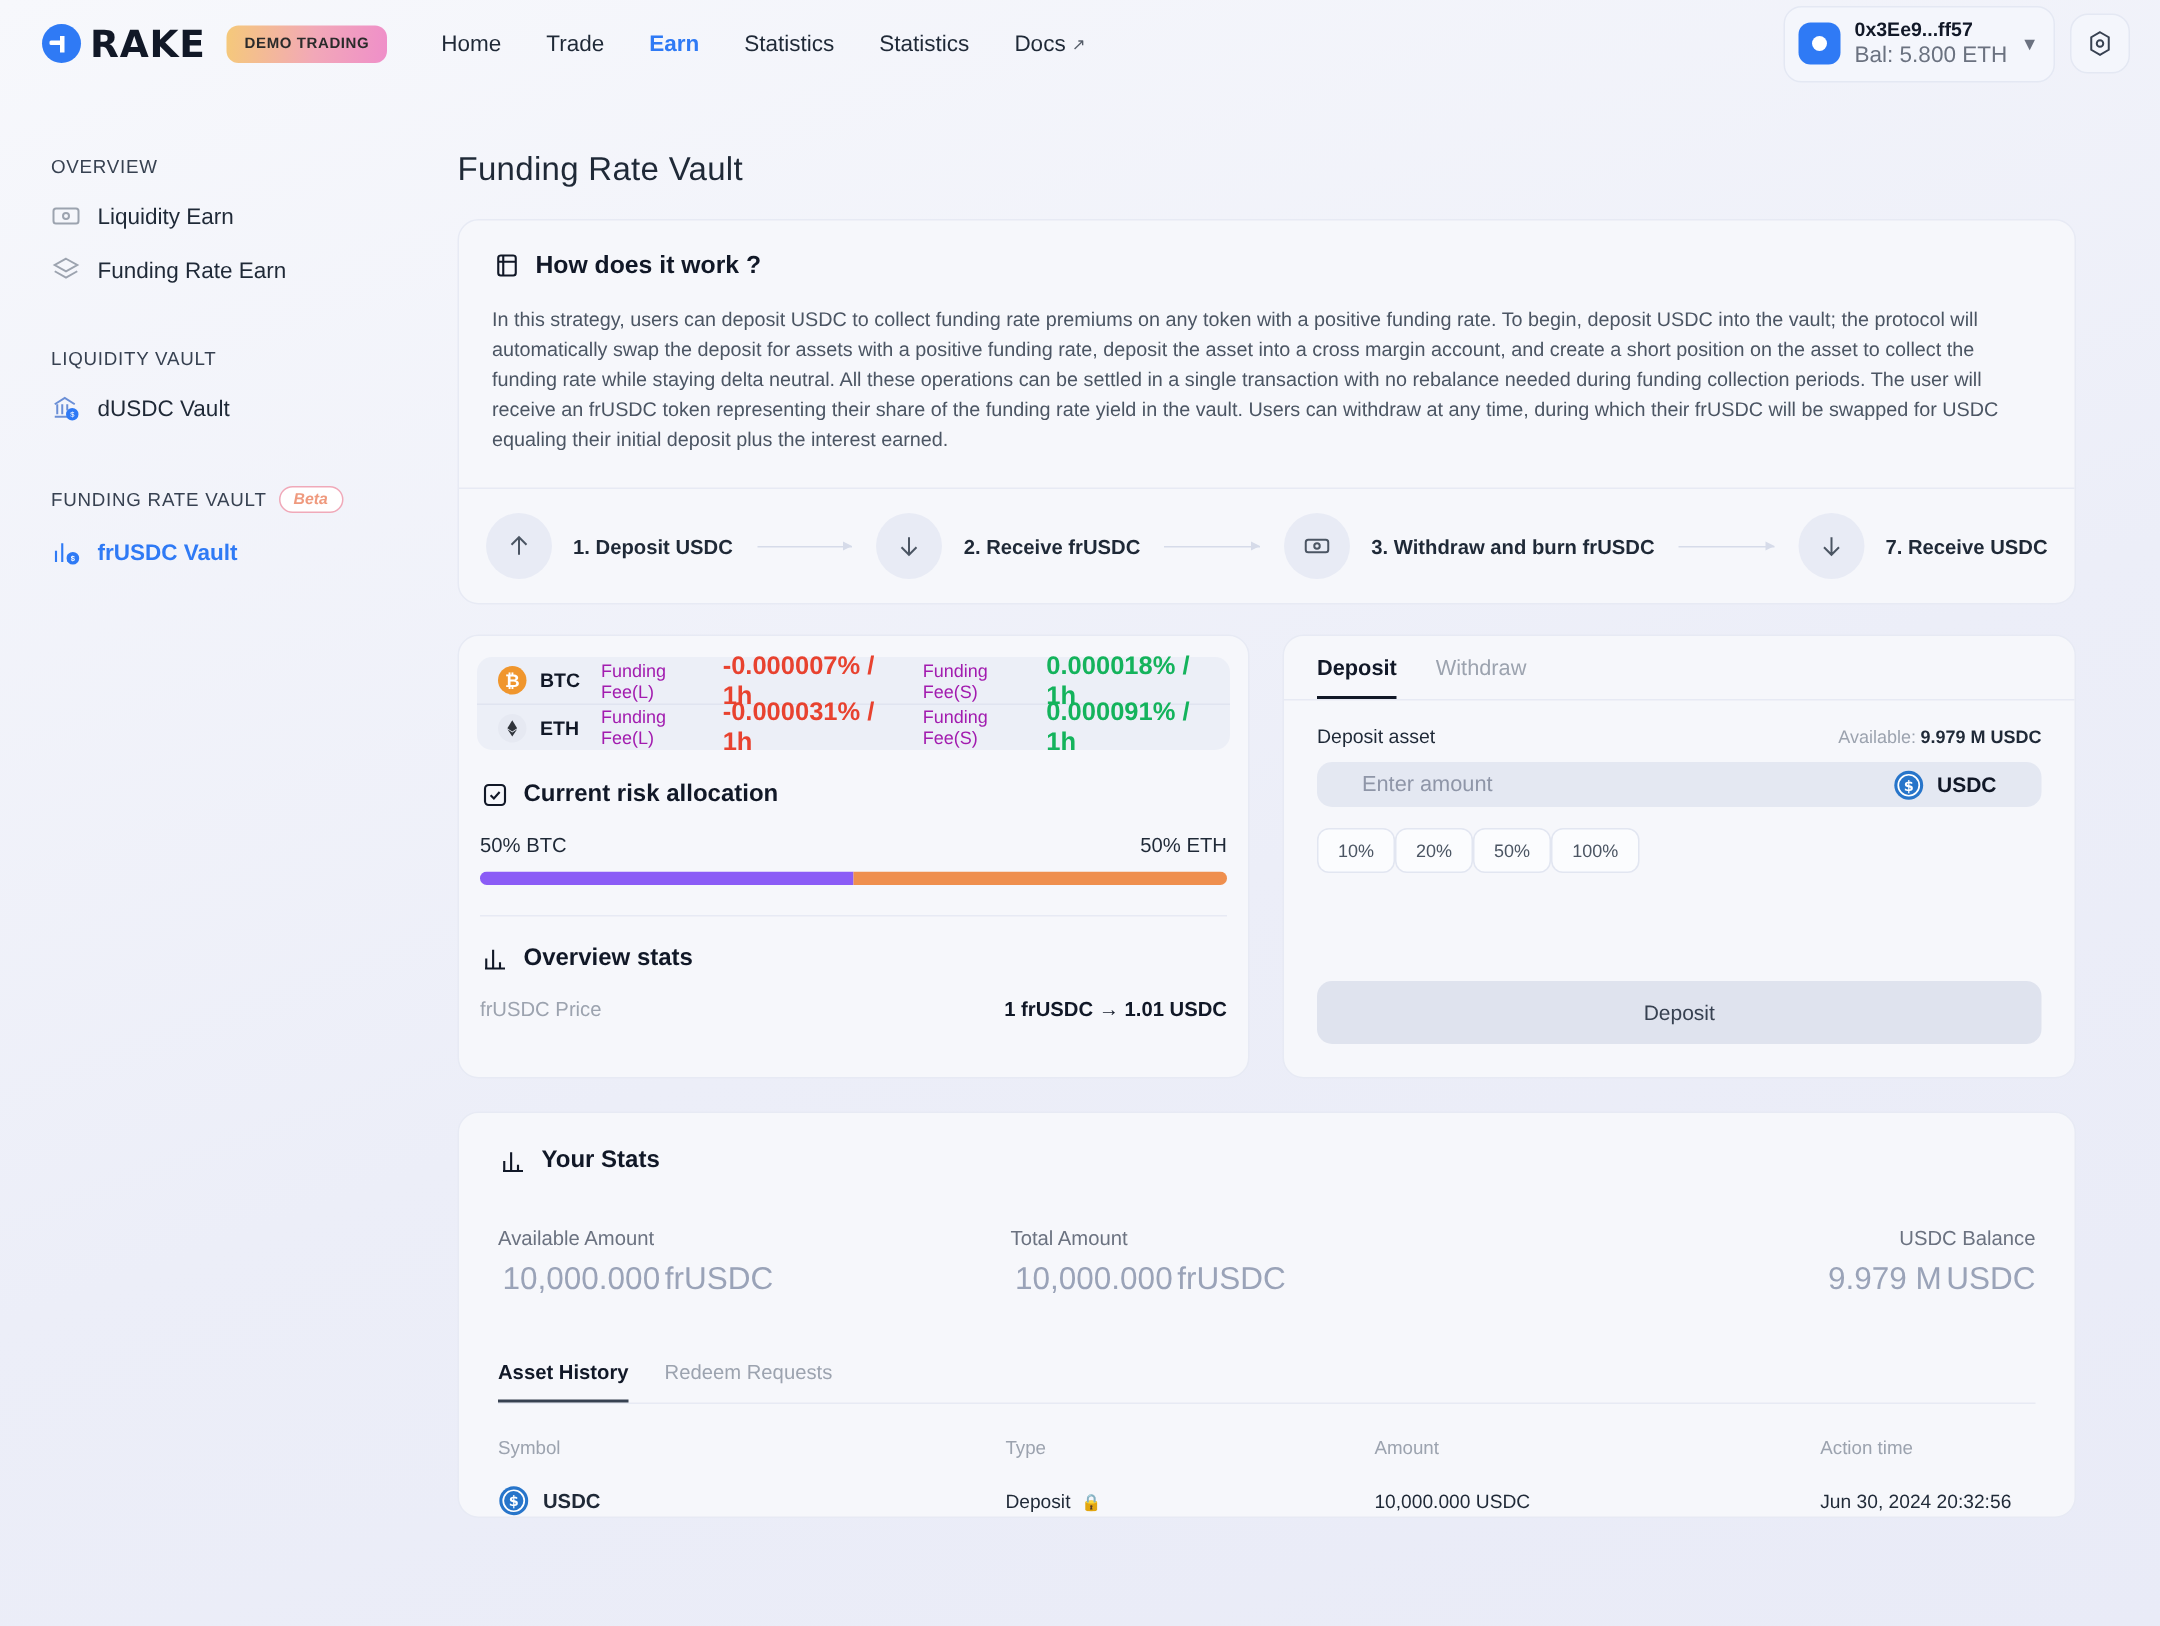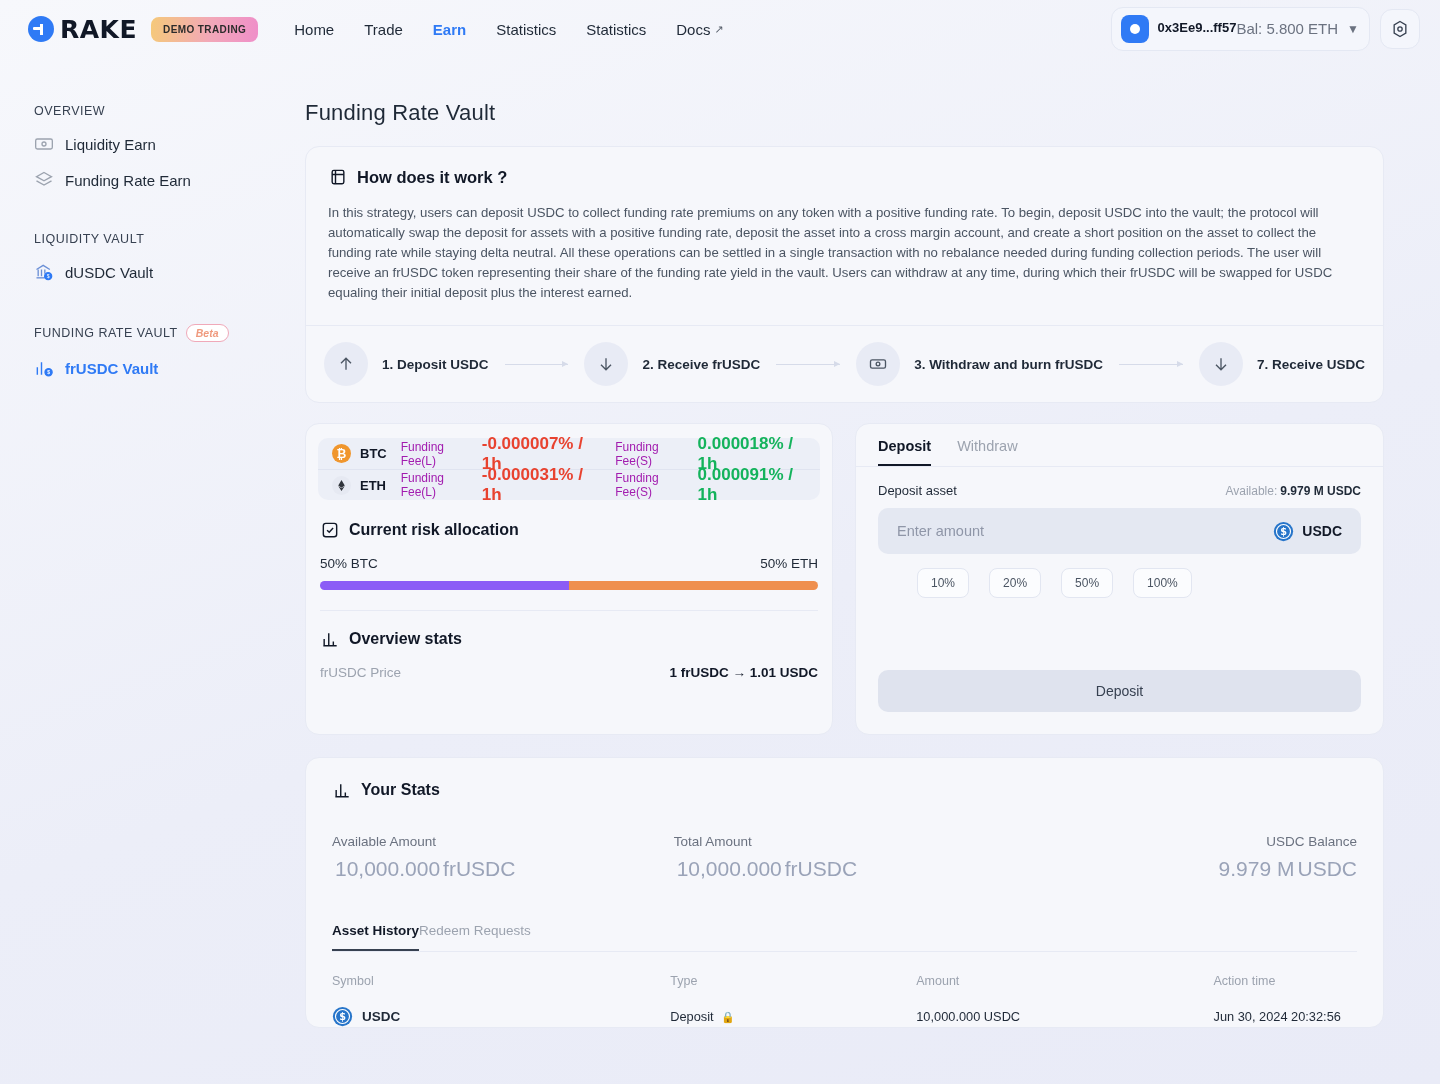--- a/index.html
+++ b/index.html
@@ -60,21 +60,21 @@
     display: flex; align-items: center; gap: 9px;
     background: #f4f6fc; border: 1px solid #e4e8f3;
     border-radius: 12px; padding: 7px 10px 7px 9px;
     cursor: pointer; min-width: 162px;
   }
   .wallet-avatar {
     width: 28px; height: 28px; border-radius: 8px;
     background: #2f7af5; display: flex; align-items: center; justify-content: center;
   }
   .wallet-avatar i { width: 10px; height: 10px; border-radius: 50%; background: #fff; display: block; }
-  .wallet-txt { display: flex; flex-direction: row; line-height: 1.25; }
+  .wallet-txt { display: flex; flex-direction: column; line-height: 1.25; }
   .wallet-addr { font-size: 13px; font-weight: 700; color: #111827; }
   .wallet-bal { font-size: 15px; color: #6b7280; }
   .chev { margin-left: auto; color: #6b7280; font-size: 12px; }
   .gear-btn {
     width: 40px; height: 40px; border-radius: 12px;
     background: #f4f6fc; border: 1px solid #e4e8f3;
     display: flex; align-items: center; justify-content: center;
     cursor: pointer; color: #374151;
   }
 
@@ -165,52 +165,52 @@
   
   .tabs { display: flex; gap: 26px; padding: 14px 22px 0; border-bottom: 1px solid #e7eaf4; }
   .tab { font-size: 14.5px; color: #9ca3af; padding-bottom: 10px; cursor: pointer; }
   .tab.active { color: #111827; font-weight: 700; border-bottom: 2px solid #111827; }
   .dep-body { padding: 16px 22px 22px; }
   .dep-row { display: flex; justify-content: space-between; align-items: baseline; }
   .dep-lbl { font-size: 13px; color: #1f2937; }
   .dep-avail { font-size: 12px; color: #9ca3af; }
   .dep-avail b { color: #1f2937; font-weight: 600; margin-left: 3px; }
   .amount-box {
-    margin-top: 10px; height: 46px; border-radius: 10px; background: #e4e8f2;
-    display: flex; align-items: center; padding: 0 19px; cursor: text;
+    margin-top: 10px; height: 30px; border-radius: 10px; background: #e4e8f2;
+    display: flex; align-items: center; padding: 0 30px; cursor: text;
   }
   .amount-input {
     flex: 1; border: none; background: transparent; outline: none;
     font-size: 14.5px; color: #1f2937; font-family: inherit;
   }
   .amount-input::placeholder { color: #8f96a8; }
   .usdc-tag { display: flex; align-items: center; gap: 8px; font-size: 14px; font-weight: 700; color: #111827; }
   .usdc-ico { width: 21px; height: 21px; }
-  .pcts { display: flex; gap: 20px; margin-top: 14px; margin-left: 39px; }
+  .pcts { display: flex; gap: 0; margin-top: 14px; }
   .pct {
     font-size: 12px; color: #4b5563; background: #fbfcfe;
     border: 1px solid #e2e6f1; border-radius: 8px;
     padding: 7px 13px; cursor: pointer;
   }
   .dep-btn {
     margin-top: 72px; height: 42px; border-radius: 10px;
     background: #dfe3ee; display: flex; align-items: center; justify-content: center;
     font-size: 14px; color: #374151; cursor: pointer; border: none; width: 100%;
     font-family: inherit;
   }
 
   
   .stats-card { padding: 22px 26px 0; }
   .ys-grid { display: flex; margin-top: 34px; }
   .ys-col { flex: 1; }
   .ys-col.right { text-align: right; }
   .ys-k { font-size: 13.5px; color: #6b7280; }
   .ys-v { font-size: 21px; font-weight: 700; color: #111827; margin-top: 8px; }
   .ys-v span { color: #9aa3b8; font-weight: 400; margin-left: 3px; }
-  .ys-tabs { display: flex; margin-top: 42px; border-bottom: 1px solid #e7eaf4; }
+  .ys-tabs { display: flex; gap: 24px; margin-top: 42px; border-bottom: 1px solid #e7eaf4; }
   .ys-tab { font-size: 13.5px; color: #9ca3af; padding-bottom: 11px; cursor: pointer; }
   .ys-tab.active { color: #111827; font-weight: 700; border-bottom: 2px solid #374151; }
 
   table { width: 100%; border-collapse: collapse; }
   th { text-align: left; font-size: 12.5px; font-weight: 400; color: #9ca3af; padding: 22px 0 0; }
   td { font-size: 12.8px; color: #1f2937; padding: 18px 0 0; vertical-align: middle; }
   .cell-sym { display: flex; align-items: center; gap: 9px; font-size: 13.5px; font-weight: 600; }
   .lock { font-size: 11px; color: #4b5563; margin-left: 4px; }
 </style>
 </head>

